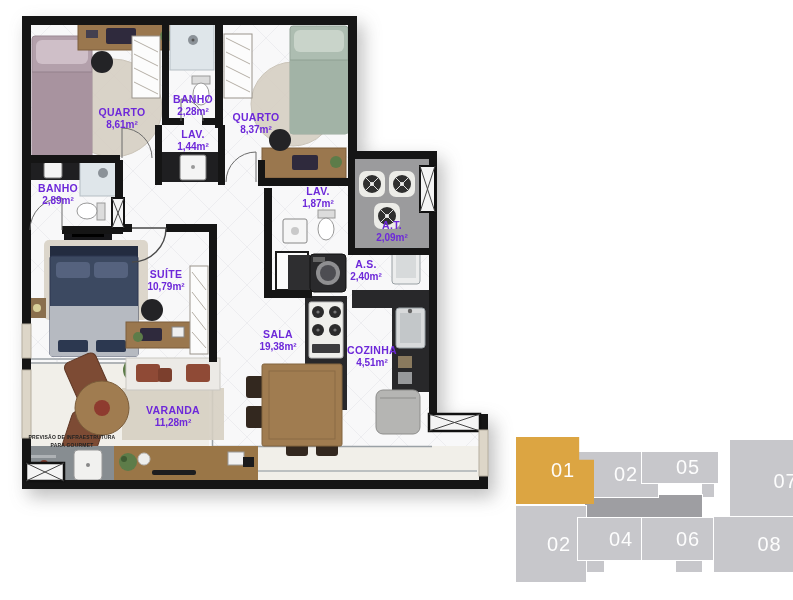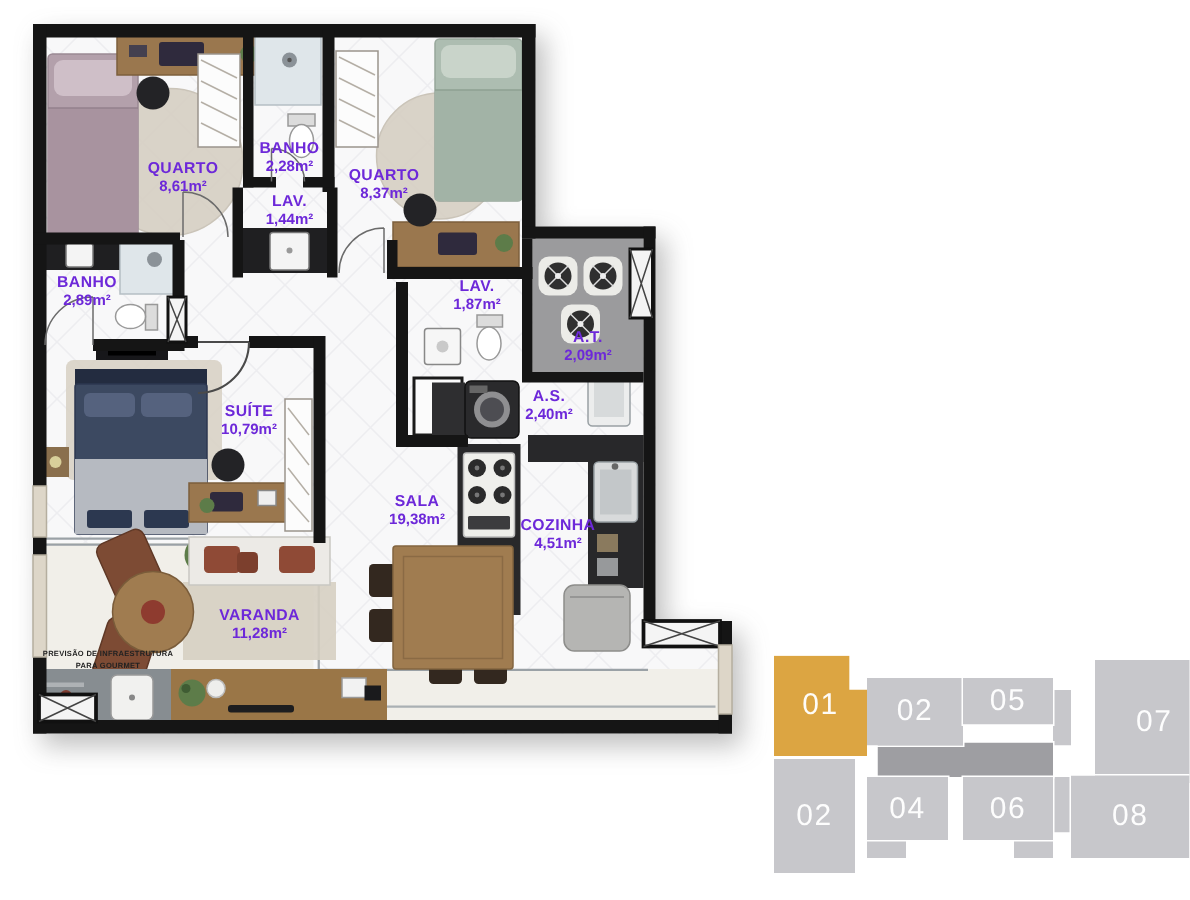--- a/index.html
+++ b/index.html
@@ -3,21 +3,21 @@
 <meta charset="utf-8">
 <style>
   html,body{margin:0;padding:0;background:#fff;}
   body{width:793px;height:600px;overflow:hidden;font-family:"Liberation Sans",sans-serif;}
   .stage{position:relative;width:793px;height:600px;background:#fff;}
   #plan-svg{position:absolute;left:0;top:0;filter:drop-shadow(6px 8px 9px rgba(70,70,70,.35));}
   .rlabel{position:absolute;transform:translate(-50%,-50%);text-align:center;color:#6d28d9;white-space:nowrap;line-height:1.25;z-index:5;}
   .rlabel b{display:block;font-size:10.5px;font-weight:700;letter-spacing:.3px;}
   .rlabel span{display:block;font-size:10px;font-weight:700;}
   .gnote{position:absolute;transform:translate(-50%,-50%);text-align:center;color:#222;font-size:5px;font-weight:700;line-height:1.5;letter-spacing:.2px;z-index:5;}
-  .unit{position:absolute;display:flex;align-items:center;justify-content:center;background:#c7c7cb;color:rgba(255,255,255,.96);font-size:20px;font-weight:400;letter-spacing:1px;outline:1.5px solid #fff;z-index:2;}
+  .unit{position:absolute;display:flex;align-items:center;justify-content:center;background:#c7c7cb;color:rgba(255,255,255,.96);font-size:20px;font-weight:400;letter-spacing:1px;outline:1.5px solid #fff;z-index:2;padding-left:16px;}
   .unit-hl{background:#dca542;outline:none;z-index:3;}
   .utab{position:absolute;background:#c7c7cb;outline:1.5px solid #fff;z-index:1;}
   .ucorr{position:absolute;background:#9e9ea2;outline:1.5px solid #fff;z-index:1;}
 </style>
 </head>
 <body>
 
 <div class="stage">
 
   <svg id="plan-svg" width="500" height="500" viewBox="0 0 500 500">

